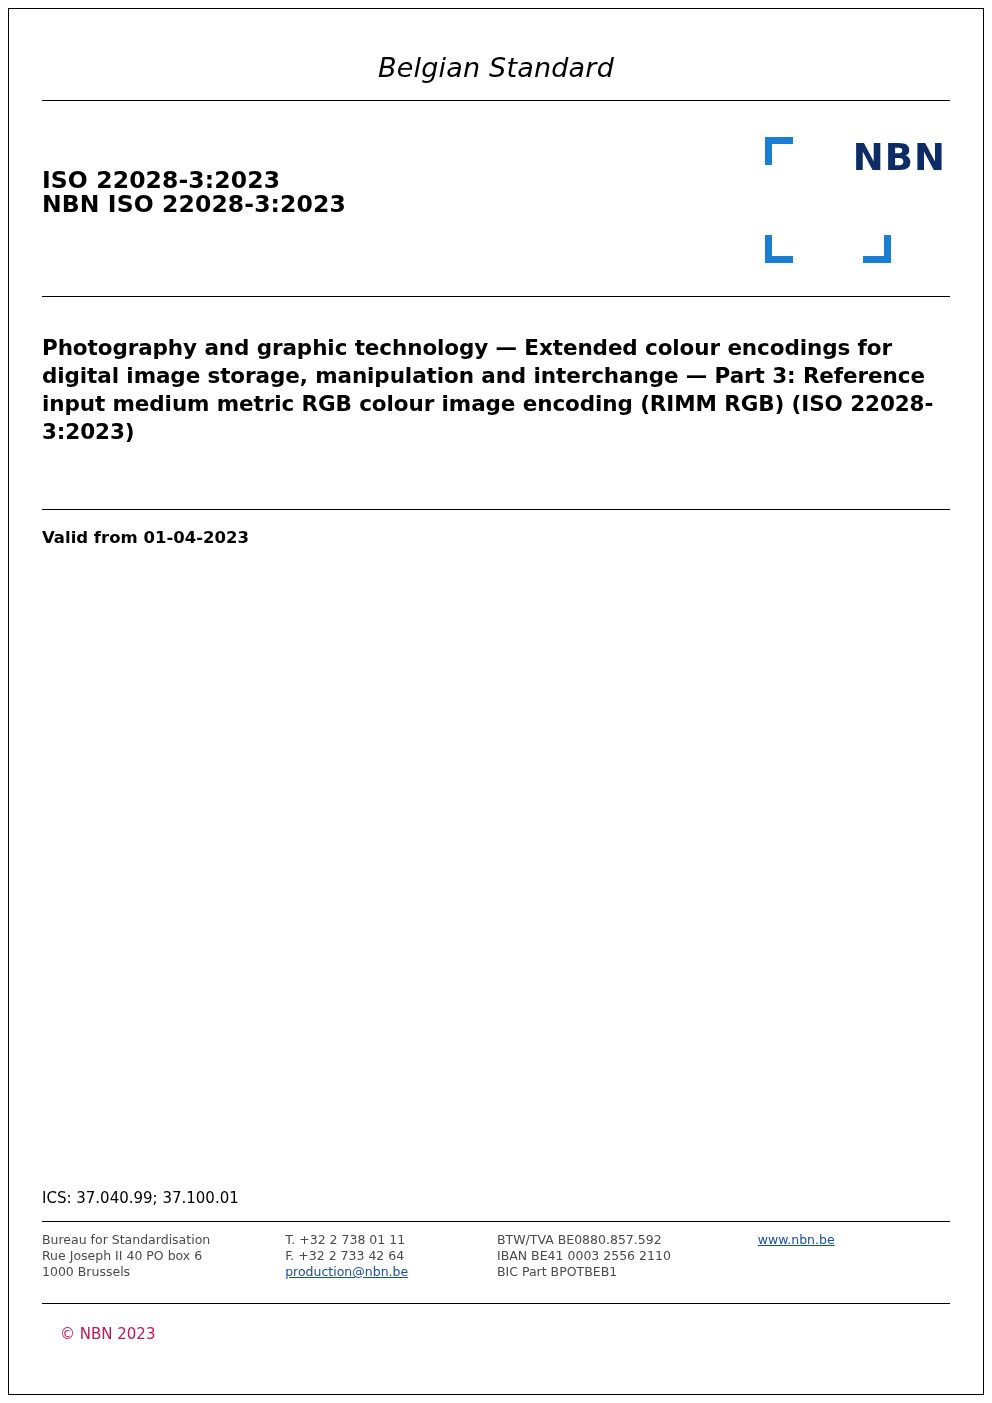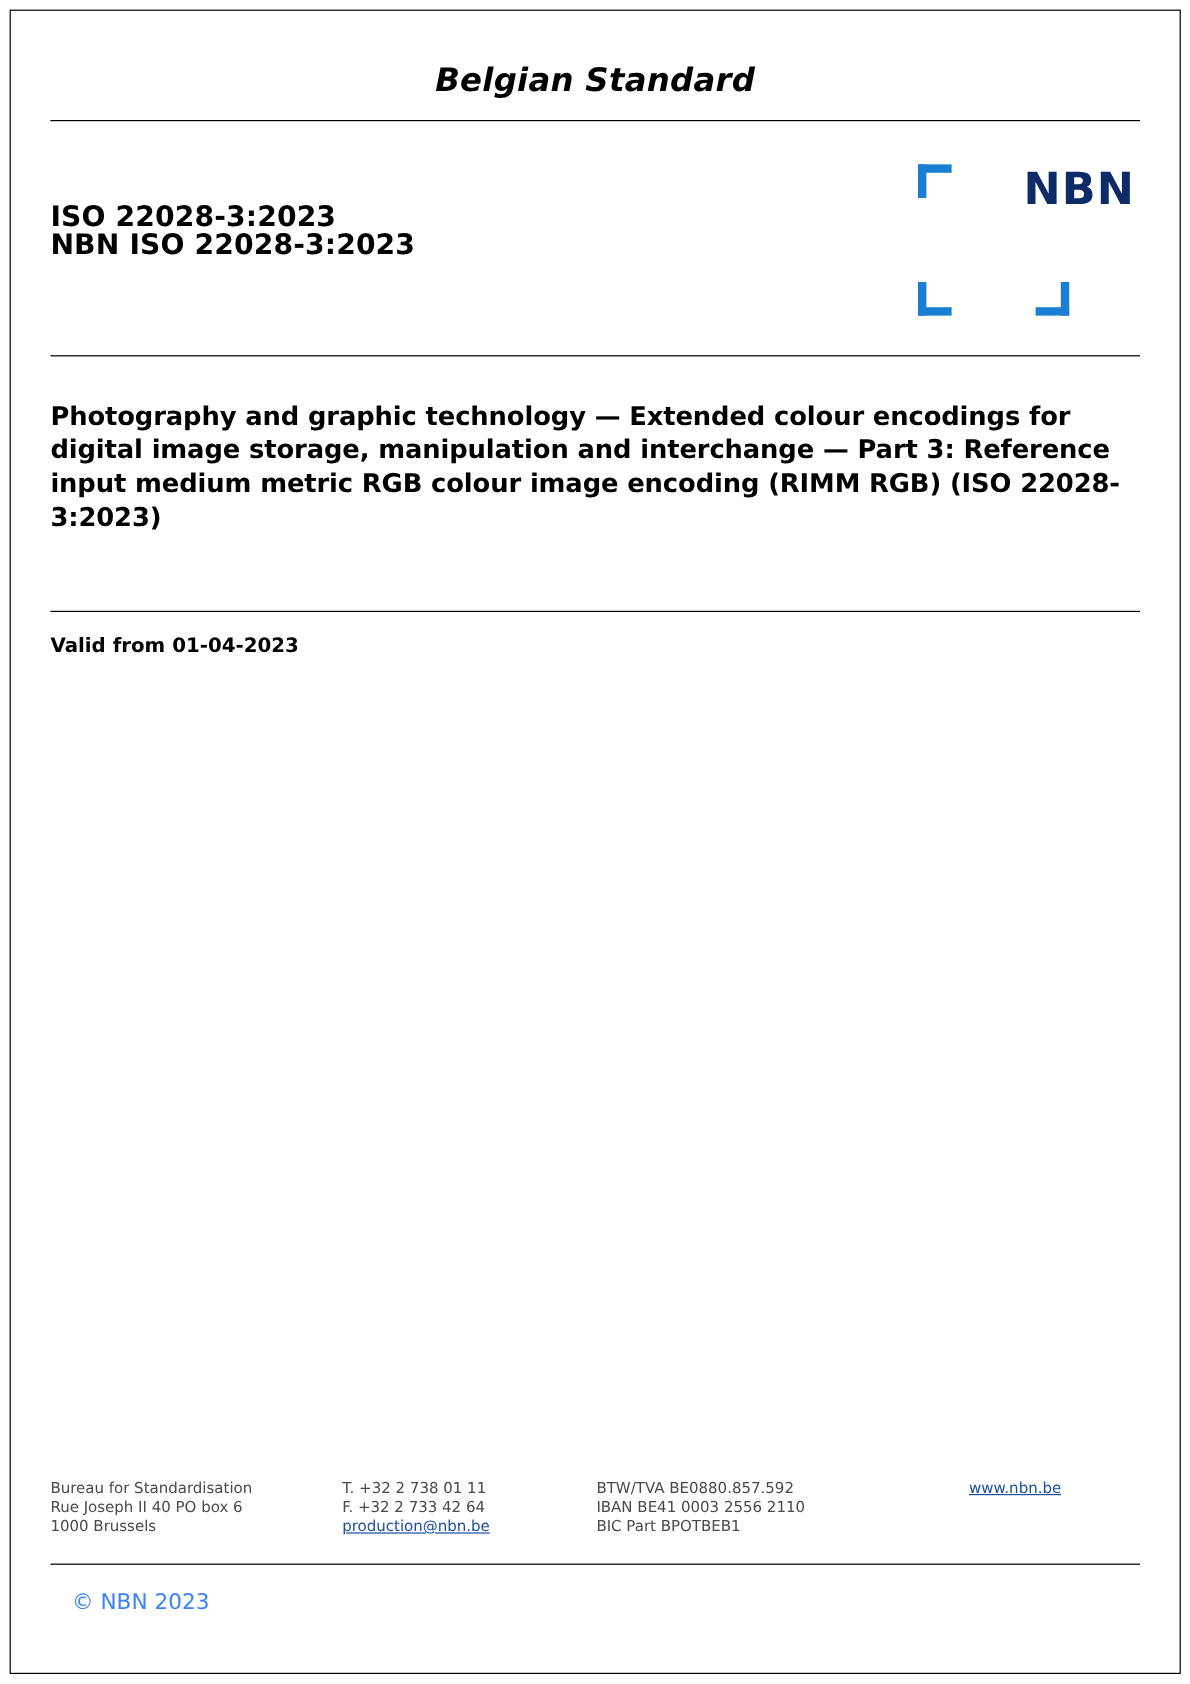--- a/index.html
+++ b/index.html
@@ -34,21 +34,21 @@
     position: absolute;
     left: 42px;
     top: 0;
     width: 908px;
   }
 
   
   .doc-header {
     text-align: center;
     font-size: 27px;
-    font-weight: bold;
+    font-weight: normal;
     font-style: italic;
     letter-spacing: 0.2px;
     margin-top: 52px;
   }
   .rule {
     border: 0;
     border-top: 1.6px solid #000000;
     margin: 0;
   }
   .hdr-rule {
@@ -137,37 +137,37 @@
     width: 908px;
     display: flex;
     font-size: 12.5px;
     color: #4a4a4a;
     line-height: 1.28;
   }
   .fc-col { padding-right: 16px; }
   .fc-col-1 { width: 232px; }
   .fc-col-2 { width: 200px; }
   .fc-col-3 { width: 250px; }
-  .fc-col-4 { width: 180px; text-align: center; }
+  .fc-col-4 { width: 180px; text-align: left; }
   .fc-link {
     color: #1a4fa0;
     text-decoration: underline;
   }
   .rule-footer {
     position: absolute;
     left: 42px;
     top: 1303px;
     width: 908px;
   }
   .copyright {
     position: absolute;
     left: 60px;
     top: 1325px;
-    font-size: 18px;
-    color: #3b82f6;
+    font-size: 15px;
+    color: #be185d;
   }
 </style>
 </head>
 <body>
 
 <div class="page">
   <div class="page-border"></div>
 
   <div class="content">
 
@@ -189,20 +189,24 @@
     </div>
 
     <hr class="rule rule-under-ref">
 
     <div class="doc-title">Photography and graphic technology — Extended colour encodings for digital image storage, manipulation and interchange — Part 3: Reference input medium metric RGB colour image encoding (RIMM RGB) (ISO 22028-3:2023)</div>
 
     <hr class="rule rule-above-valid">
     <div class="validity">Valid from  01-04-2023</div>
   </div>
 
+  <div class="ics-wrap">
+    <div class="ics">ICS: 37.040.99; 37.100.01</div>
+    <hr class="rule rule-below-ics">
+  </div>
 
   <div class="footer-contact">
     <div class="fc-col fc-col-1">
       <div>Bureau for Standardisation</div>
       <div>Rue Joseph II 40 PO box 6</div>
       <div>1000 Brussels</div>
     </div>
     <div class="fc-col fc-col-2">
       <div>T. +32 2 738 01 11</div>
       <div>F. +32 2 733 42 64</div>

